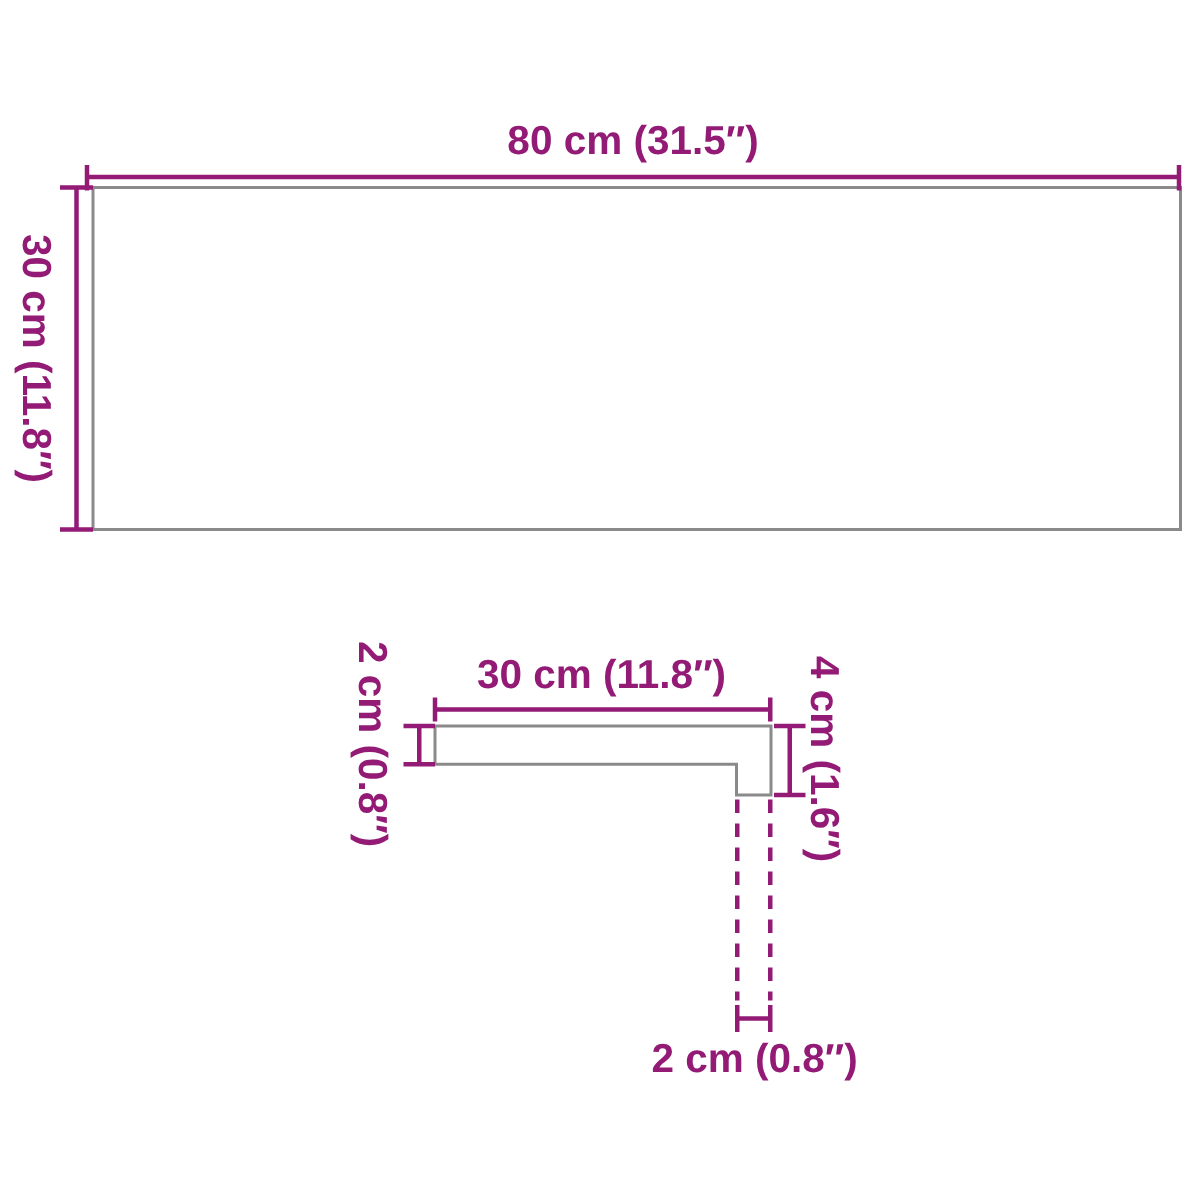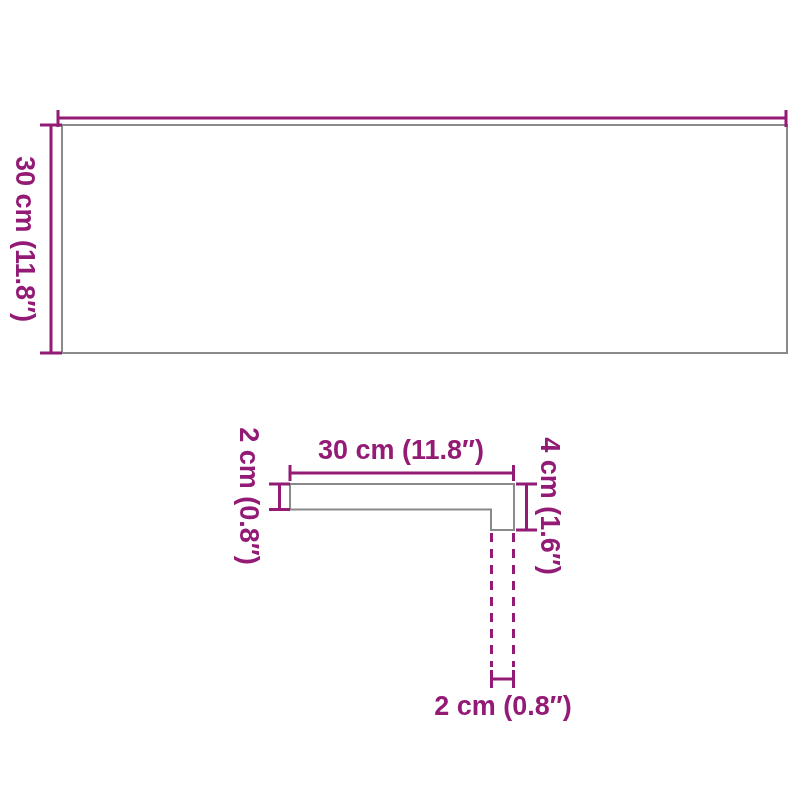--- a/index.html
+++ b/index.html
@@ -82,20 +82,21 @@
       <line x1="513.5" y1="533" x2="513.5" y2="667" class="dim-stroke dashed"></line>
     </g>
 
     <g>
       <line x1="491.5" y1="679" x2="513.5" y2="679" class="dim-stroke"></line>
       <line x1="491.5" y1="670" x2="491.5" y2="688" class="dim-stroke"></line>
       <line x1="513.5" y1="670" x2="513.5" y2="688" class="dim-stroke"></line>
     </g>
   </svg>
 
+  <div class="dim-label" style="left:422px; top:94px;">80 cm (31.5″)</div>
 
   <div class="dim-label vertical" style="left:24px; top:239px;">30 cm (11.8″)</div>
 
   <div class="dim-label" style="left:401px; top:450px;">30 cm (11.8″)</div>
 
   <div class="dim-label vertical" style="left:248px; top:496px;">2 cm (0.8″)</div>
 
   <div class="dim-label vertical" style="left:549px; top:506px;">4 cm (1.6″)</div>
 
   <div class="dim-label" style="left:503px; top:706px;">2 cm (0.8″)</div>

